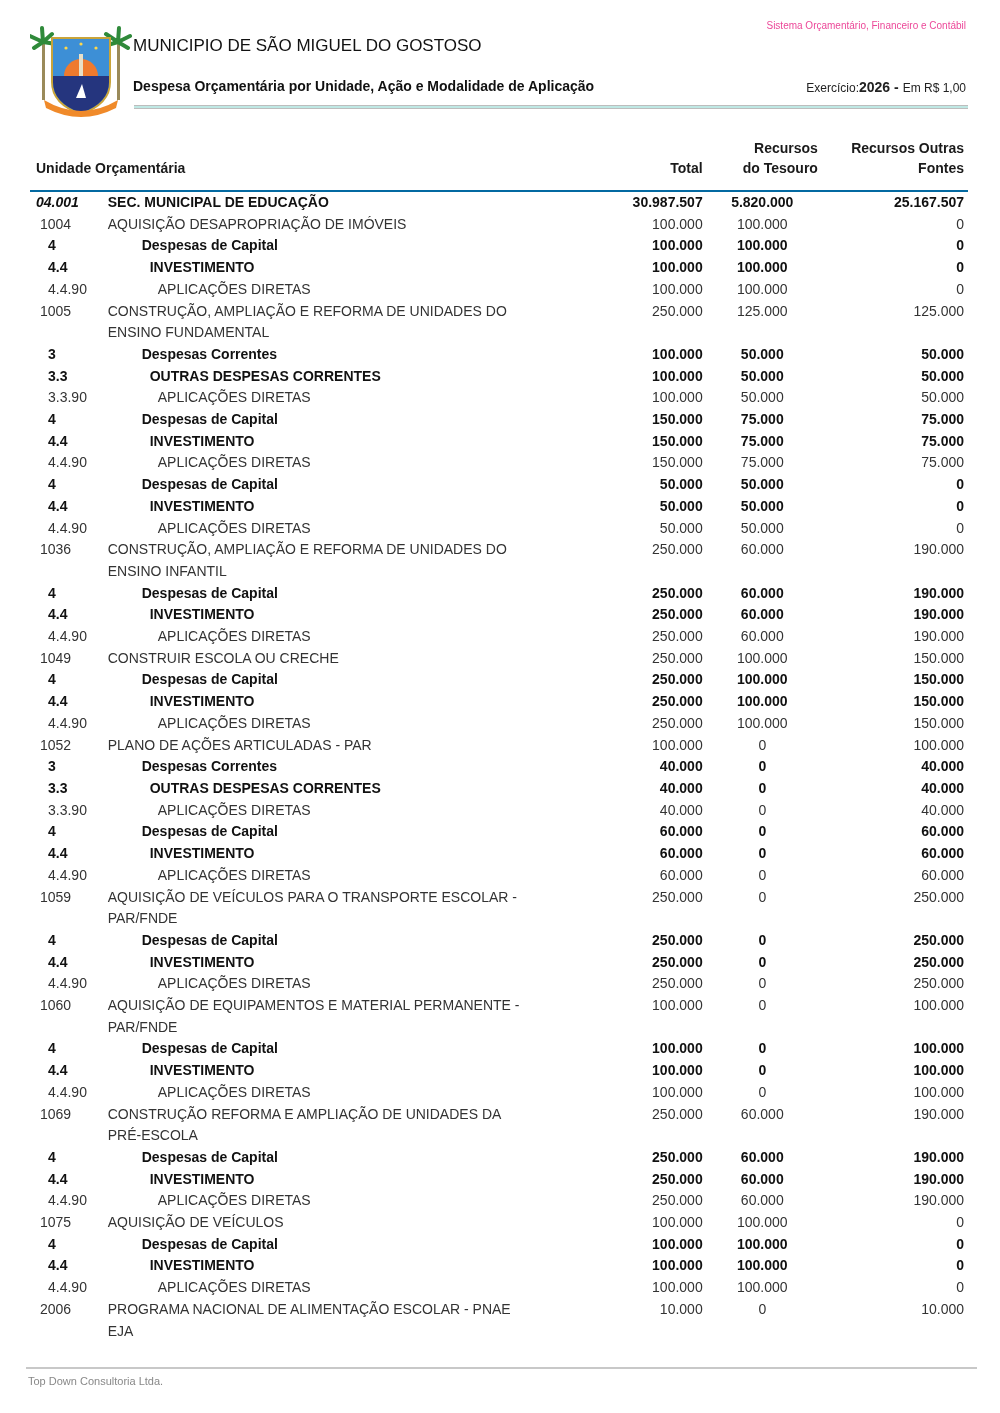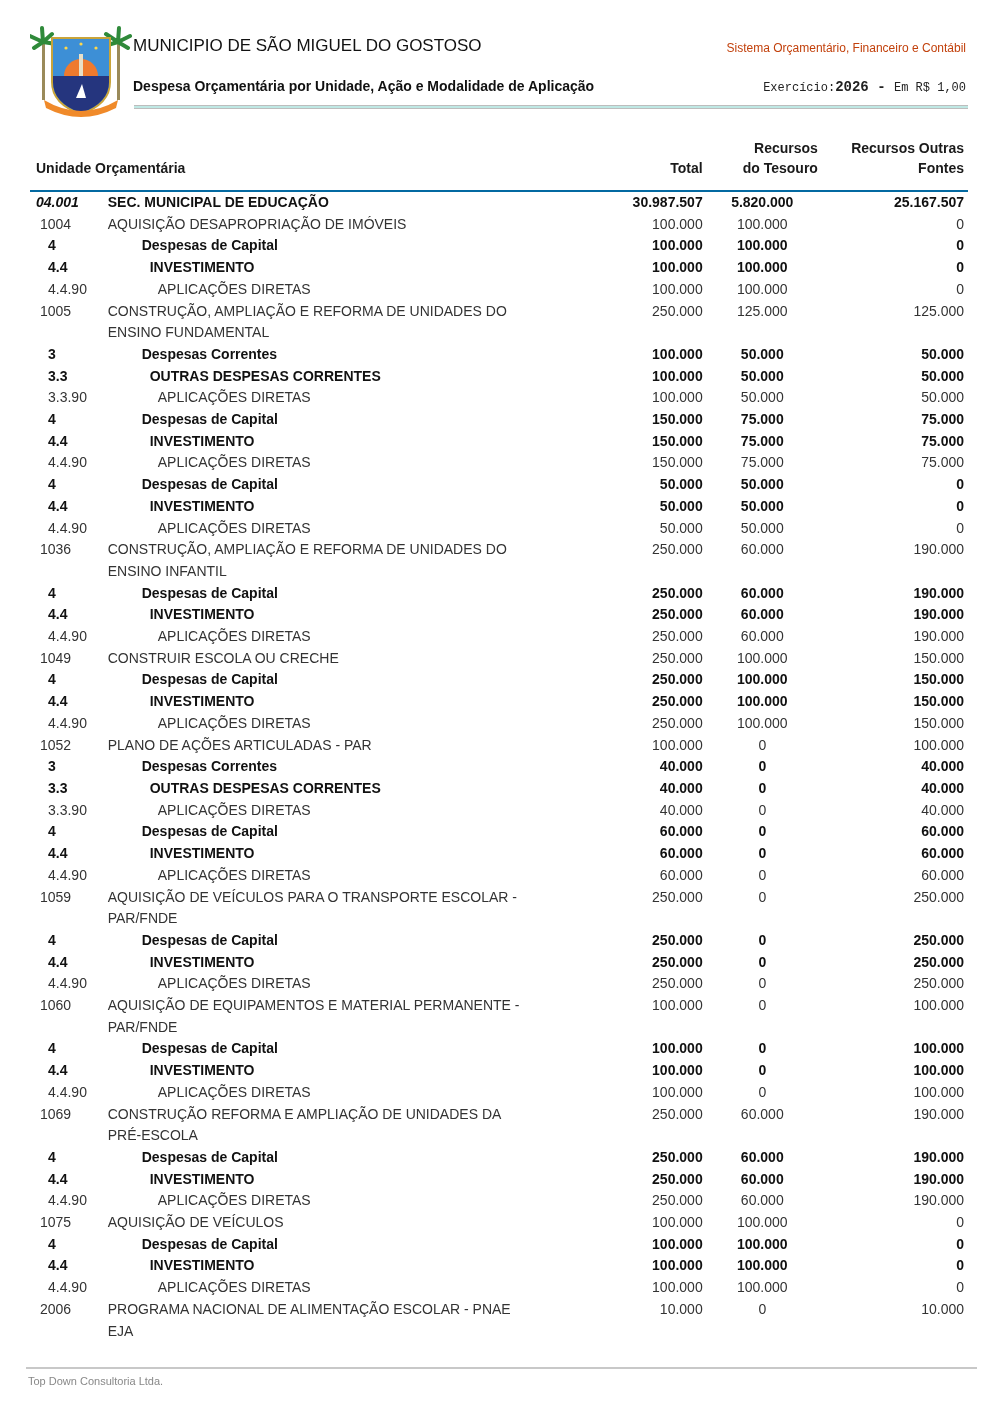--- a/index.html
+++ b/index.html
@@ -1,21 +1,21 @@
 <!DOCTYPE html>
 <html><head>
 <meta charset="utf-8">
 <style>
   html, body { margin:0; padding:0; background:#fff; }
   body { width:1000px; height:1413px; position:relative; font-family:"Liberation Sans", sans-serif; color:#1a1a1a; overflow:hidden; }
   .logo { position:absolute; left:30px; top:24px; width:102px; height:96px; }
   .title { position:absolute; left:133px; top:36px; font-size:17px; color:#111; }
-  .system { position:absolute; right:34px; top:41px; font-size:12px; color:#c2410c; }
+  .system { position:absolute; right:34px; top:20px; font-size:10px; color:#ec4899; }
   .subtitle { position:absolute; left:133px; top:78px; font-size:14px; font-weight:bold; color:#111; }
-  .exercicio { position:absolute; right:34px; top:79px; font-size:12px; color:#222;font-family:Liberation Mono, monospace; }
+  .exercicio { position:absolute; right:34px; top:79px; font-size:12px; color:#222; }
   .exercicio b { font-size:14px; }
   .hrule { position:absolute; left:134px; top:105px; width:834px; height:4px; background:#bfe8e4; border-top:1px solid #bdbdbd; border-bottom:1px solid #bdbdbd; box-sizing:border-box; }
   table { position:absolute; left:30px; top:138px; width:938px; border-collapse:collapse; font-size:14px; }
   th { font-weight:bold; font-size:14px; vertical-align:bottom; padding:0 4px 12px 4px; line-height:20px; border-bottom:2px solid #0369a1; }
   th.left { text-align:left; padding-left:6px; }
   th.num { text-align:right; }
   td { padding:0; line-height:21.7px; vertical-align:top; color:#333; }
   td.code { width:62px; padding-left:10px; }
   td.desc { width:460px; }
   td.num { text-align:right; padding-right:4px; }

